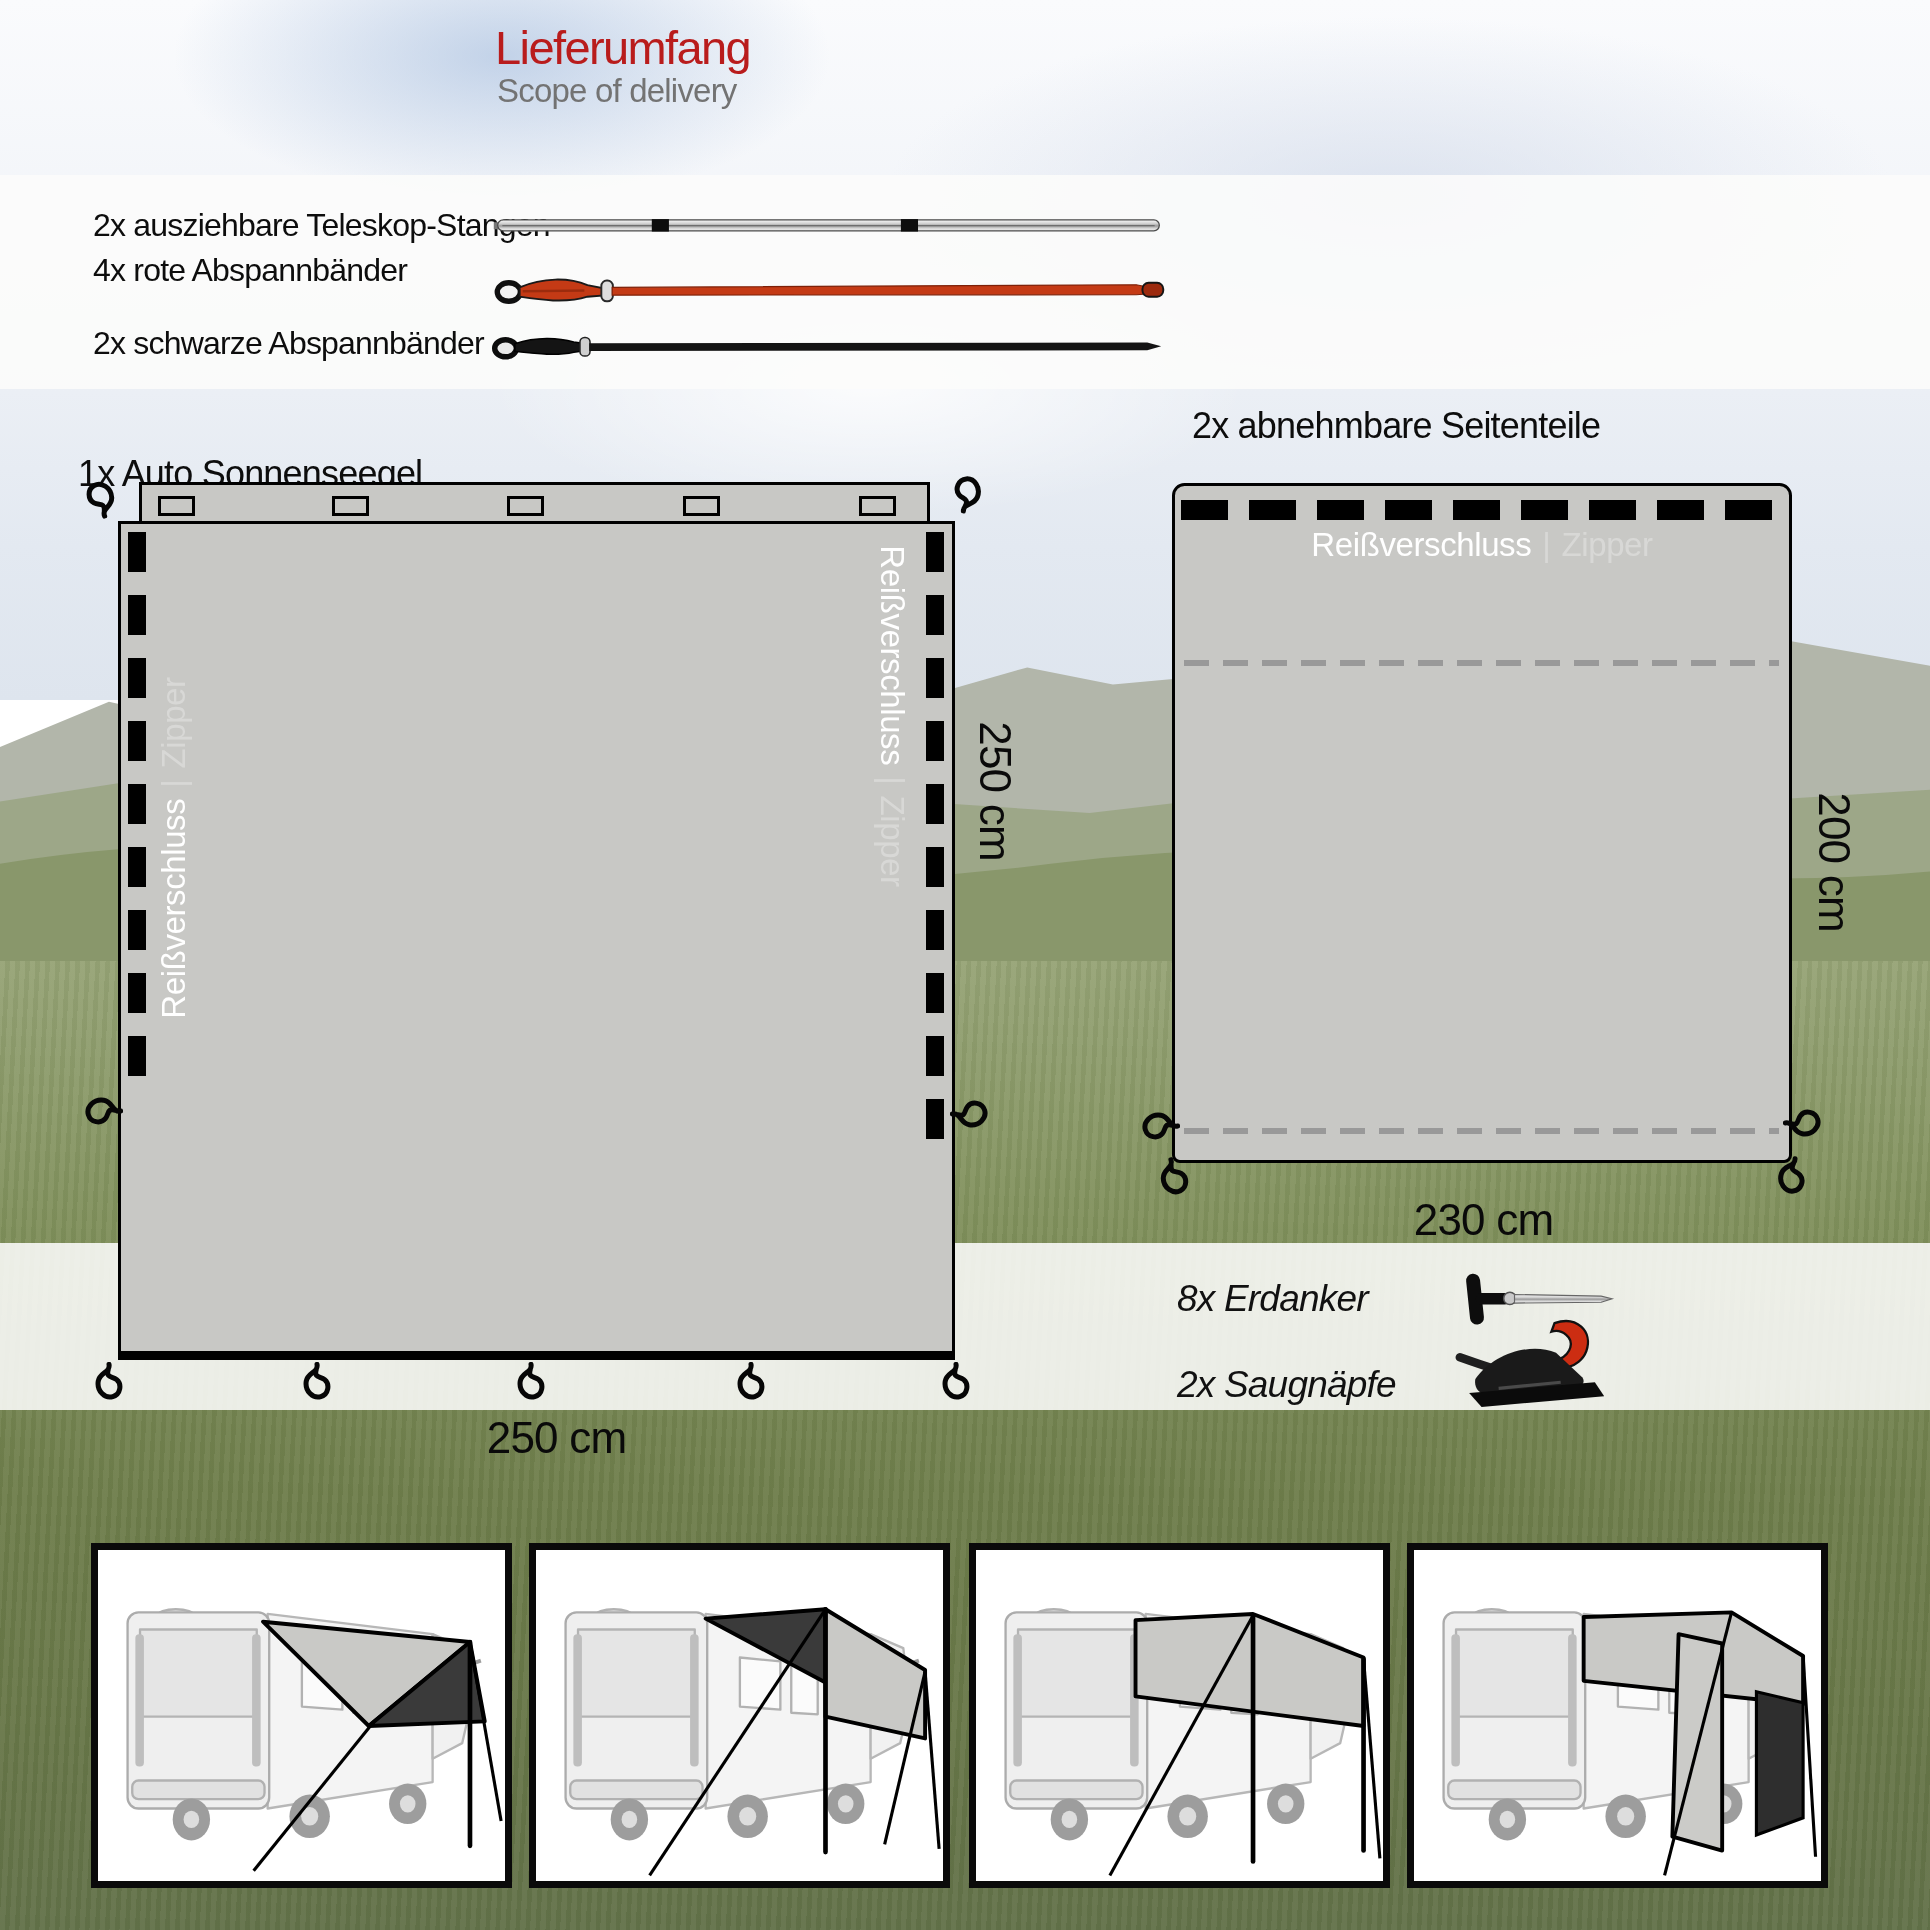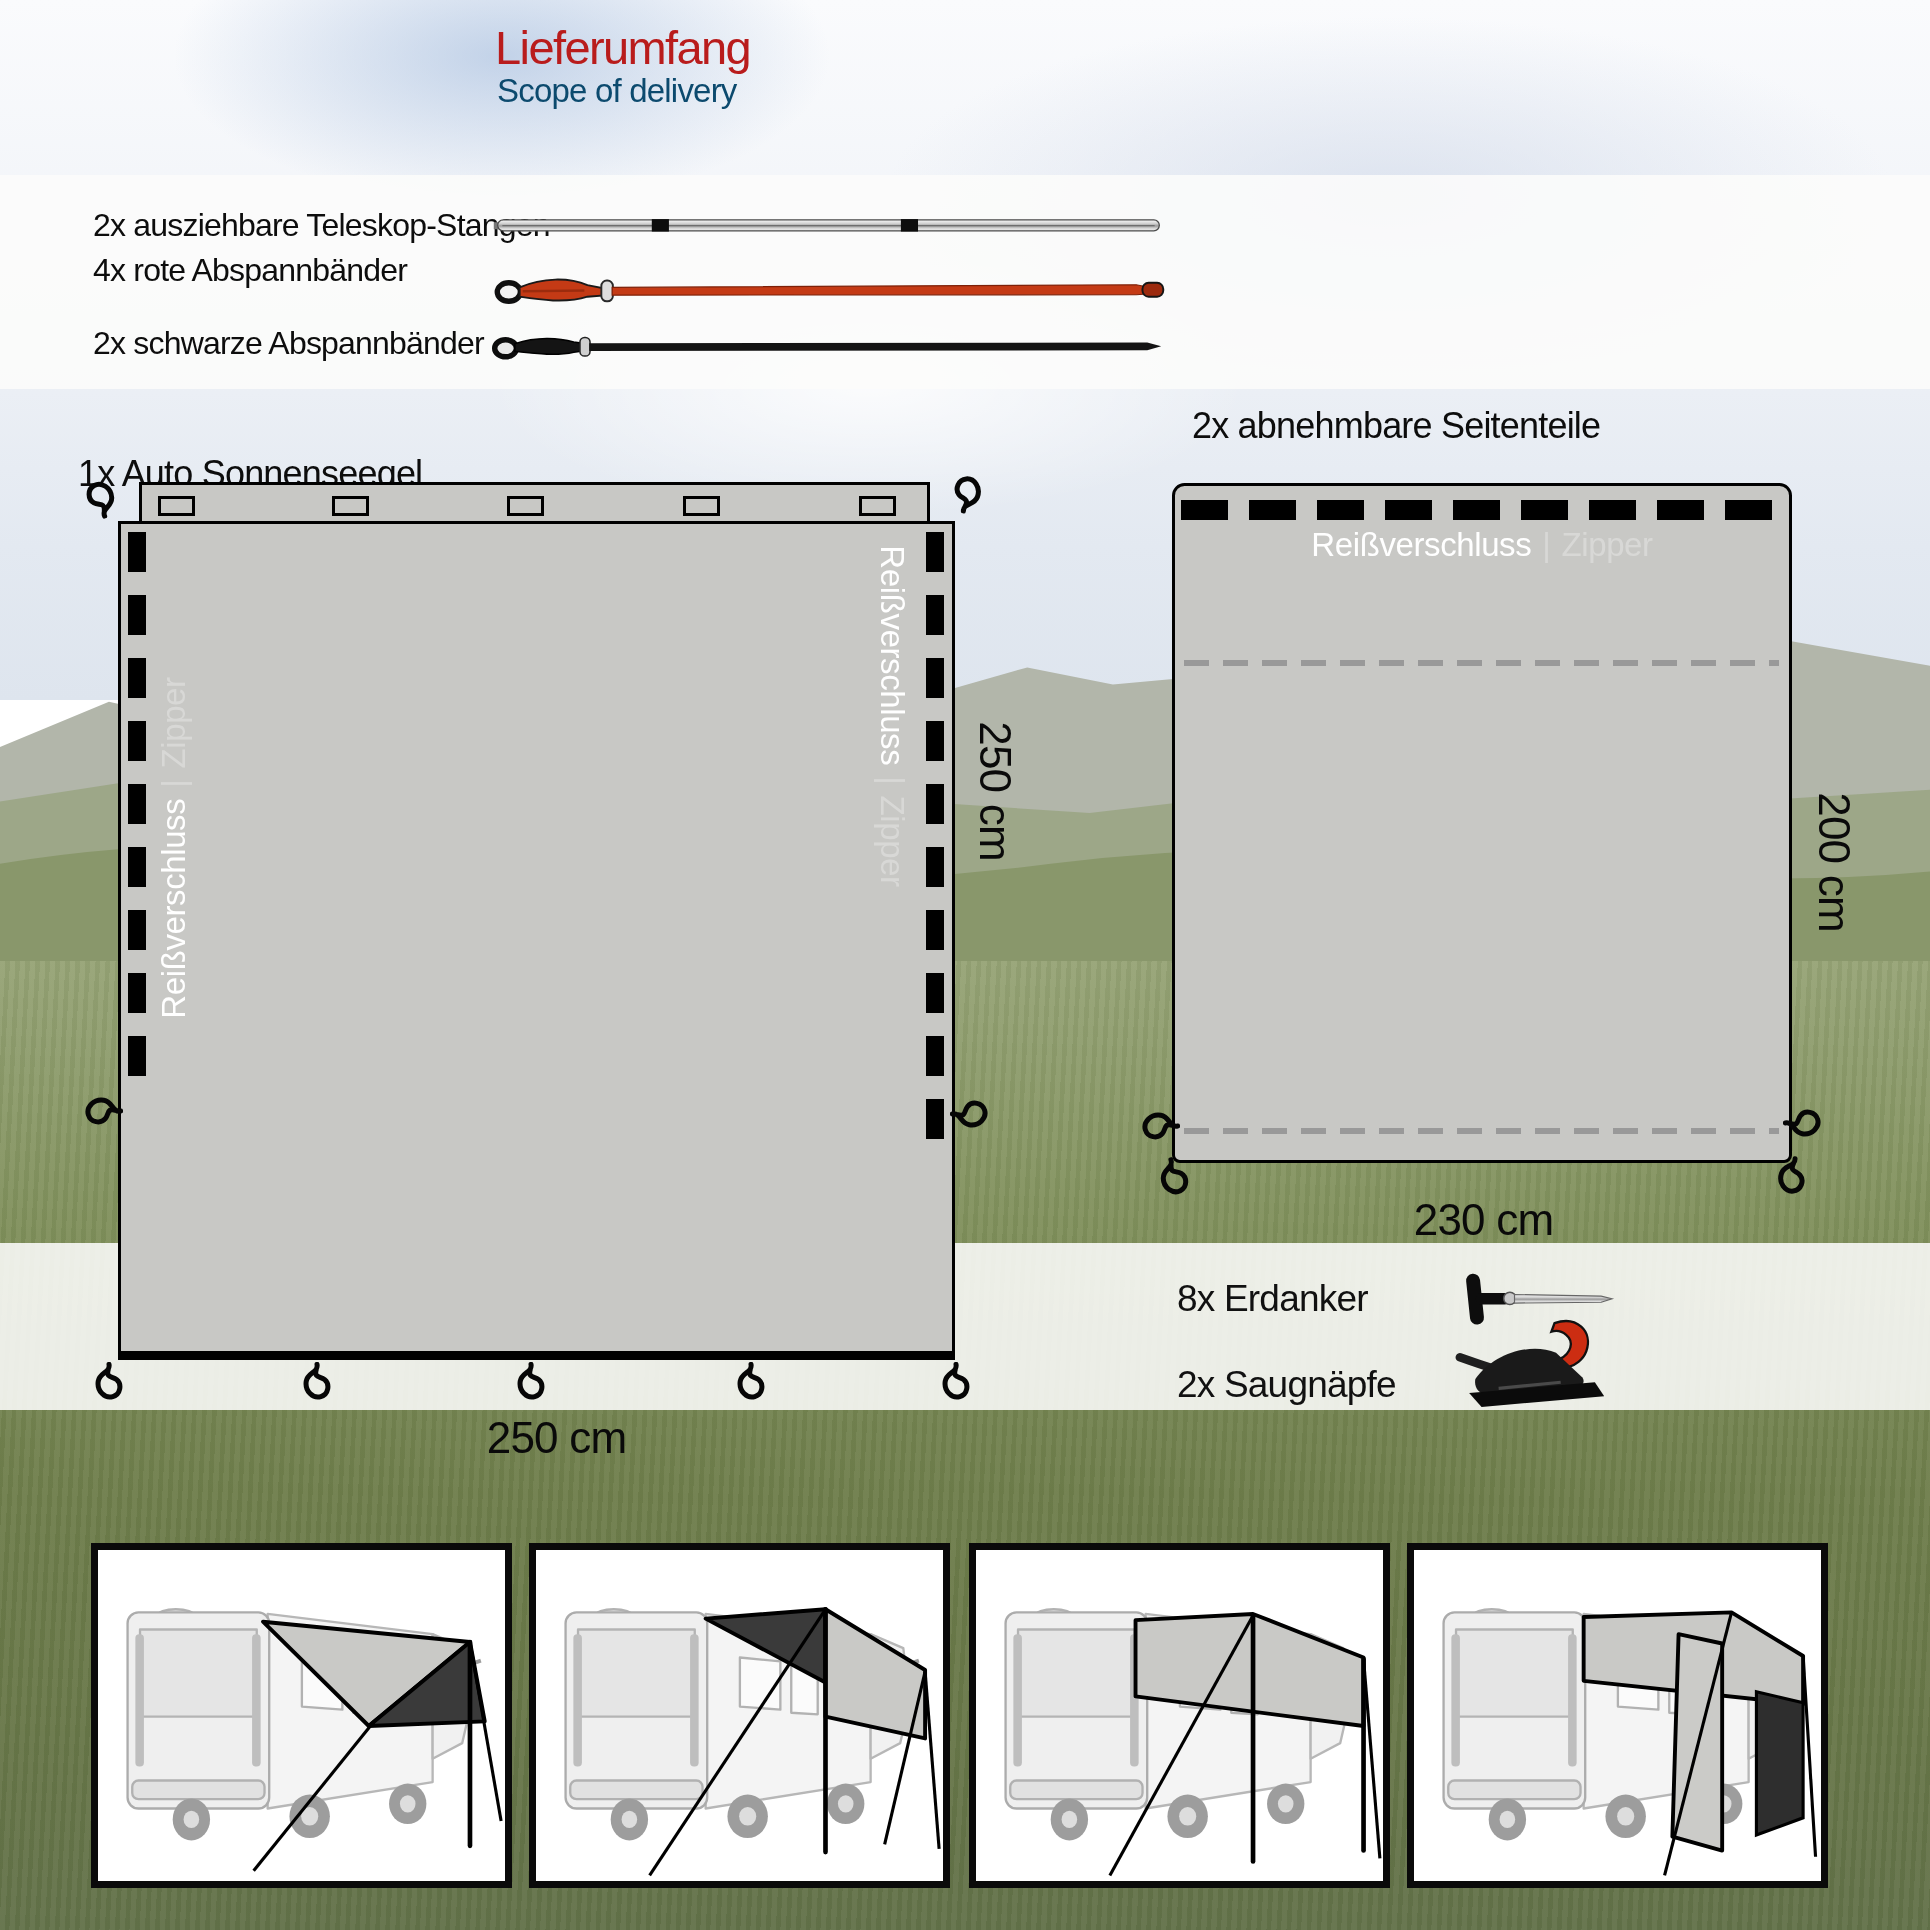--- a/index.html
+++ b/index.html
@@ -19,27 +19,27 @@
     background:
       repeating-linear-gradient(93deg, rgba(255,255,255,0.04) 0 5.4px, rgba(40,60,20,0.05) 5.4px 10px),
       linear-gradient(180deg,#97a477 0%,#80905c 28%,#6f7e4c 55%,#687749 80%,#63724a 100%); }
 
   .band { left:0; width:1930px; background:rgba(252,252,251,0.88); }
   .band-top { top:175px; height:214px; }
   .band-bottom { top:1243px; height:167px; }
 
   
   .title { left:495px; top:20px; font-size:47px; font-weight:500; letter-spacing:-1.6px; color:#b91c1c; }
-  .subtitle { left:497px; top:72px; font-size:33px; color:#0c4a6e; letter-spacing:-0.8px; }
+  .subtitle { left:497px; top:72px; font-size:33px; color:#737373; letter-spacing:-0.8px; }
   .list-item { left:93px; font-size:32px; letter-spacing:-0.8px; color:#0d0d0d; white-space:nowrap; }
   .li-1 { top:207px; } .li-2 { top:252px; } .li-3 { top:325px; }
   .section-label { font-size:36px; letter-spacing:-0.8px; color:#0d0d0d; white-space:nowrap; }
   .lbl-sail { left:78px; top:405px;margin-top:48px; }
   .lbl-panels { left:1164px; top:405px;margin-left:28px; }
-  .acc-label { left:1177px; font-size:37px; letter-spacing:-0.8px; white-space:nowrap; }
+  .acc-label { left:1177px; font-size:37px; letter-spacing:-0.8px; white-space:nowrap;font-style:italic; }
   .acc-1 { top:1278px; } .acc-2 { top:1364px; }
 
   .dim { font-size:44px; letter-spacing:-0.8px; color:#0a0a0a; text-align:center; white-space:nowrap; }
   .dim-v { width:237px; height:50px; line-height:50px; }
   .sail-dim-right  { left:876px; top:766px;  transform:rotate(90deg); }
   .panel-dim-right { left:1715px; top:837px; transform:rotate(90deg); }
   .sail-dim-bottom  { left:401px;  top:1413px; width:311px; }
   .panel-dim-bottom { left:1328px; top:1195px; width:311px; }
 
   

